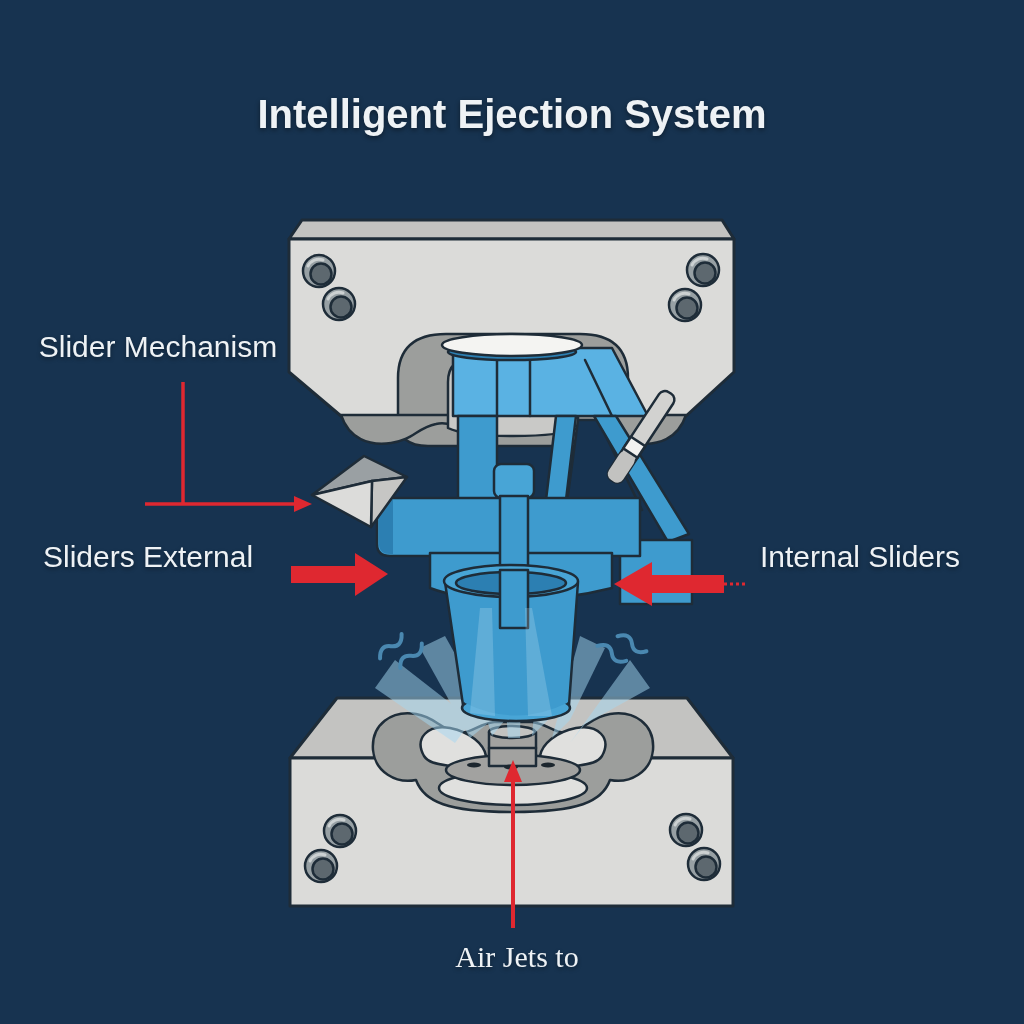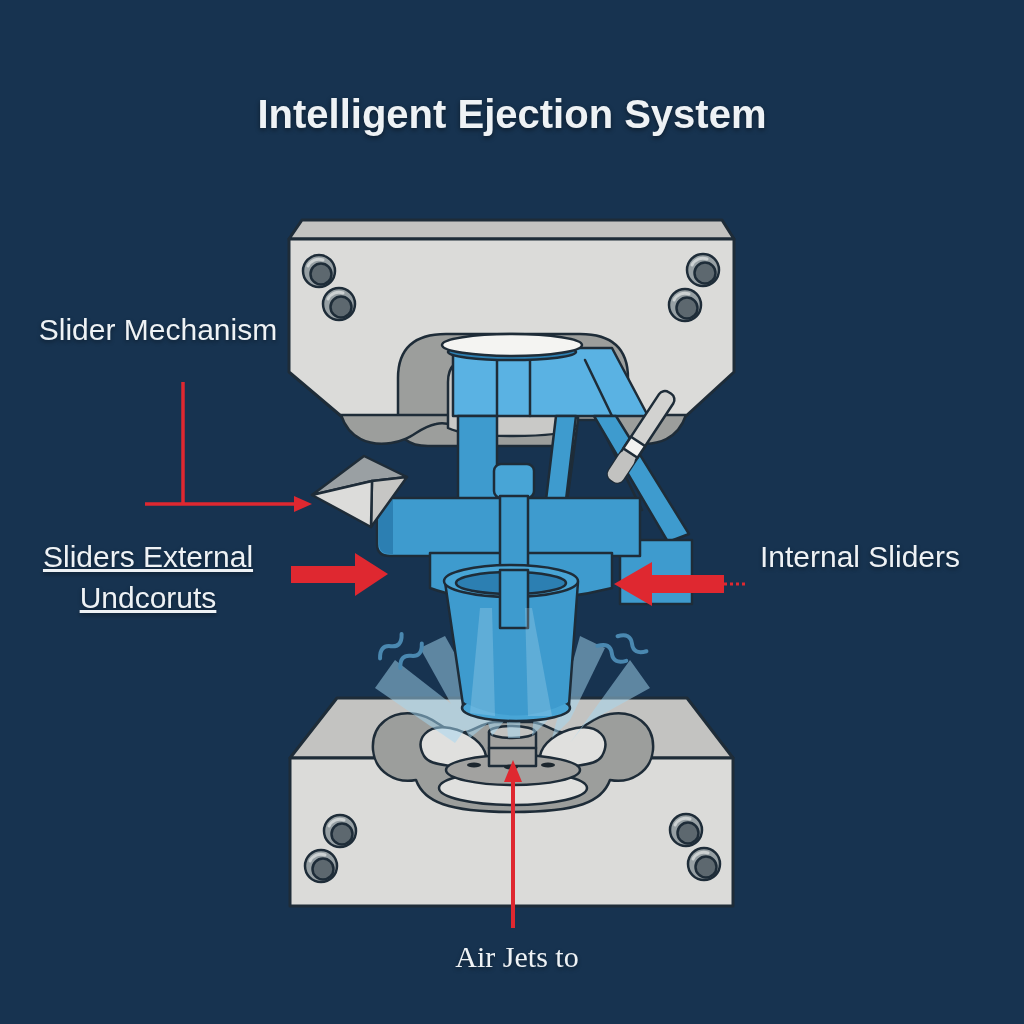--- a/index.html
+++ b/index.html
@@ -164,27 +164,26 @@
     </g>
     <g>
       <line x1="513" y1="880" x2="513" y2="732" class="st-red" stroke-width="4"></line>
       <polygon class="f-red" points="504,734 522,734 513,712"></polygon>
     </g>
   </g>
 </svg>
 
   <div class="title">Intelligent Ejection System</div>
 
-  <div class="label" style="left:28px;top:261px;width:260px;">
+  <div class="label" style="left:28px;top:278px;width:260px;">
     <div>Slider Mechanism</div>
   </div>
 
-  <div class="label" style="left:16px;top:488px;width:264px;text-decoration:underline;">
+  <div class="label" style="left:16px;top:488px;width:264px;">
     <div>Sliders External</div>
-    <div>Undcoruts</div>
   </div>
 
   <div class="label" style="left:722px;top:488px;width:276px;">
     <div>Internal Sliders</div>
   </div>
 
   <div class="label" style="left:362px;top:888px;width:310px;font-family:Liberation Serif, serif;">
     <div>Air Jets to</div>
   </div>
 </div>

